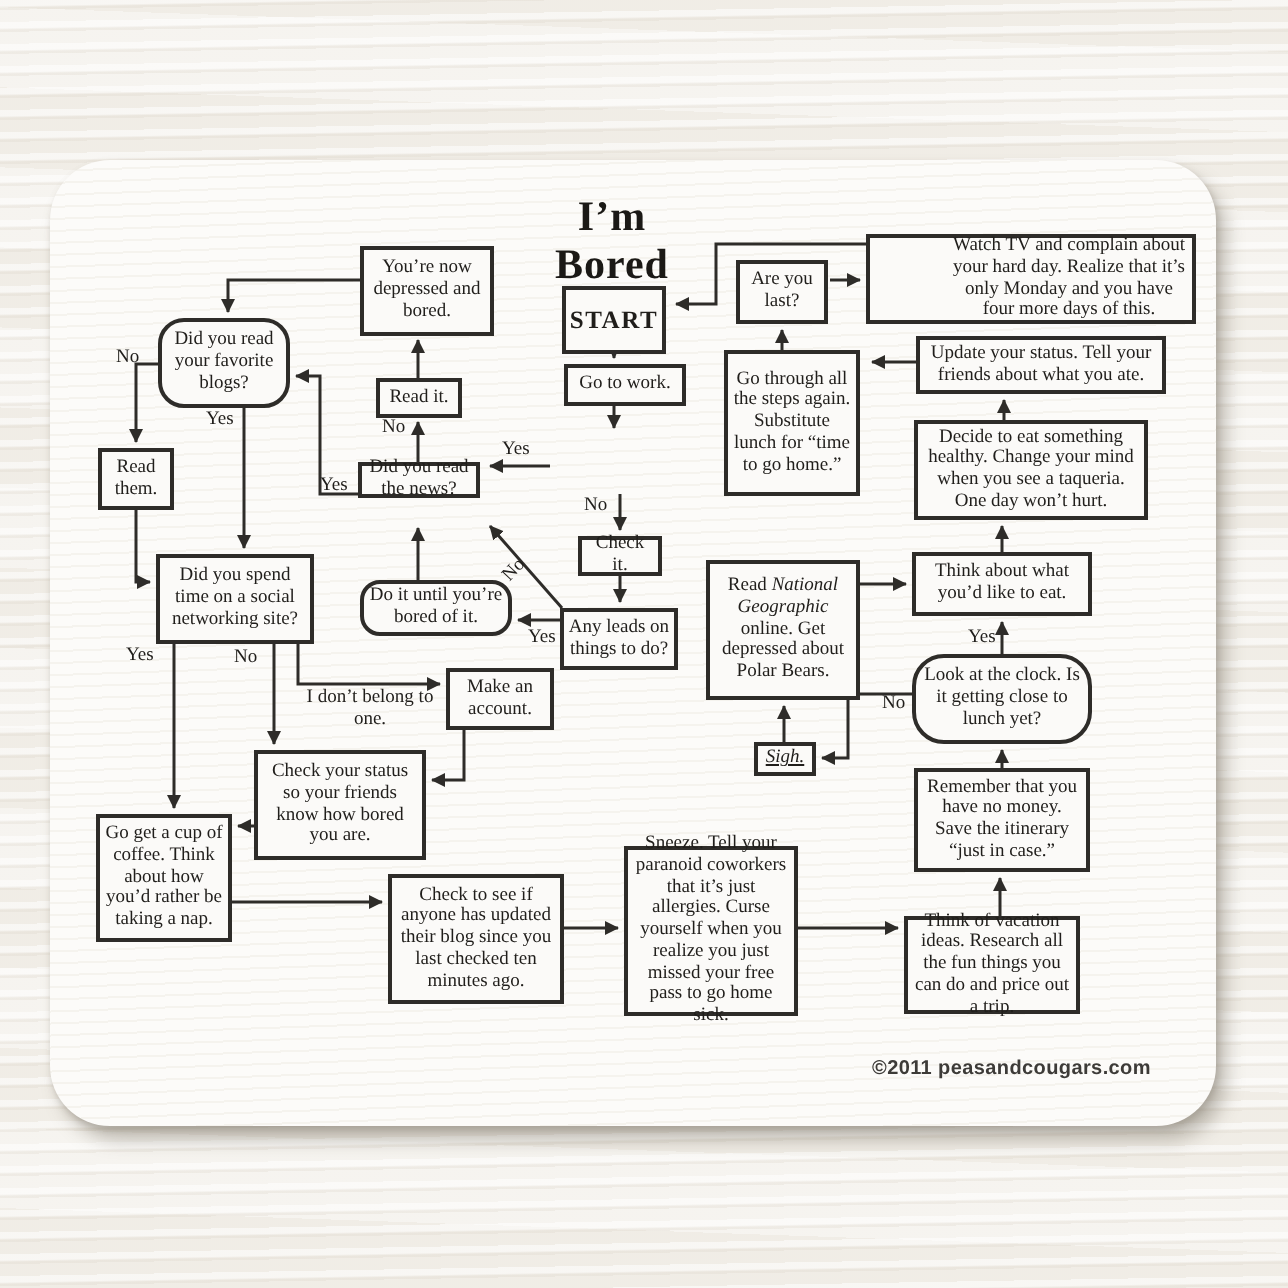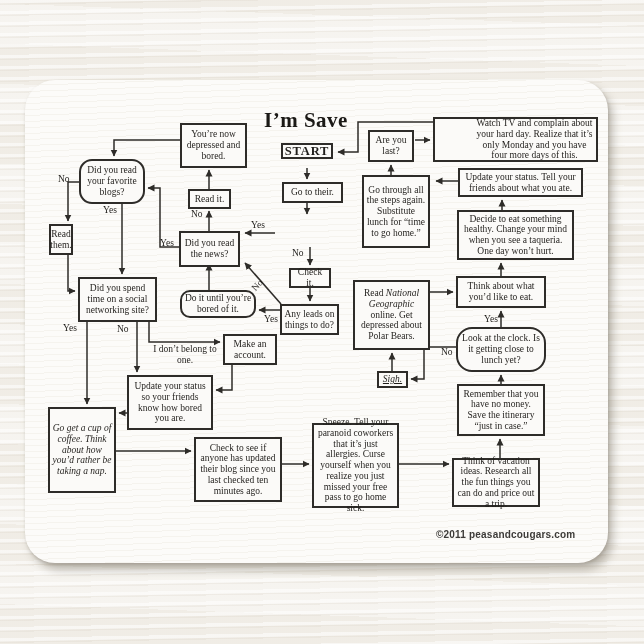--- a/index.html
+++ b/index.html
@@ -94,40 +94,40 @@
       <polyline points="458,181 436,181" marker-end="url(#ah)"></polyline>
       <polyline points="391,175 391,165" marker-end="url(#ah)"></polyline>
       <polyline points="415,140 430,140" marker-end="url(#ah)"></polyline>
       <polyline points="433,122 358,122 358,152 338,152" marker-end="url(#ah)"></polyline>
       <polyline points="456,347 424,347 424,379 411,379" marker-end="url(#ah)"></polyline>
       <polyline points="392,371 392,353" marker-end="url(#ah)"></polyline>
       <polyline points="430,292 453,292" marker-end="url(#ah)"></polyline>
     </g>
   </svg>
 
-  <div class="node plain title" style="left:256px;top:107px;width:100px;height:27px;">I’m Save</div>
+  <div class="node plain title" style="left:256px;top:107px;width:100px;height:27px;">I’m Bored</div>
   <div class="copyright">©2011 peasandcougars.com</div>
 
-  <div class="node" style="left:281px;top:143px;width:52px;height:16px;">
+  <div class="node" style="left:281px;top:143px;width:52px;height:34px;">
       <span class="start-text">START</span>
     </div>
-  <div class="node" style="left:282px;top:182px;width:61px;height:21px;">Go to their.</div>
+  <div class="node" style="left:282px;top:182px;width:61px;height:21px;">Go to work.</div>
   <div class="node" style="left:289px;top:268px;width:42px;height:20px;">Check it.</div>
   <div class="node" style="left:280px;top:304px;width:59px;height:31px;">Any leads on things to do?</div>
   <div class="node" style="left:180px;top:290px;width:76px;height:28px;border-radius:10px;">Do it until you’re bored of it.</div>
-  <div class="node" style="left:179px;top:231px;width:61px;height:36px;">Did you read the news?</div>
+  <div class="node" style="left:179px;top:231px;width:61px;height:18px;">Did you read the news?</div>
   <div class="node" style="left:188px;top:189px;width:43px;height:20px;">Read it.</div>
   <div class="node" style="left:180px;top:123px;width:67px;height:45px;">You’re now depressed and bored.</div>
   <div class="node" style="left:79px;top:159px;width:66px;height:45px;border-radius:13px;">Did you read your favorite blogs?</div>
-  <div class="node" style="left:49px;top:224px;width:24px;height:31px;">Read them.</div>
+  <div class="node" style="left:49px;top:224px;width:38px;height:31px;">Read them.</div>
   <div class="node" style="left:78px;top:277px;width:79px;height:45px;">Did you spend time on a social networking site?</div>
   <div class="node plain" style="left:150px;top:343px;width:70px;height:24px;">I don’t belong to one.</div>
   <div class="node" style="left:223px;top:334px;width:54px;height:31px;">Make an account.</div>
-  <div class="node" style="left:127px;top:375px;width:86px;height:55px;">Update your status so your friends know how bored you are.</div>
-  <div class="node" style="left:48px;top:407px;width:68px;height:86px;font-style:italic;">Go get a cup of coffee. Think about how you’d rather be taking a nap.</div>
+  <div class="node" style="left:127px;top:375px;width:86px;height:55px;">Check your status so your friends know how bored you are.</div>
+  <div class="node" style="left:48px;top:407px;width:68px;height:64px;">Go get a cup of coffee. Think about how you’d rather be taking a nap.</div>
   <div class="node" style="left:194px;top:437px;width:88px;height:65px;">Check to see if anyone has updated their blog since you last checked ten minutes ago.</div>
   <div class="node" style="left:312px;top:423px;width:87px;height:85px;">Sneeze. Tell your paranoid coworkers that it’s just allergies. Curse yourself when you realize you just missed your free pass to go home sick.</div>
   <div class="node" style="left:452px;top:458px;width:88px;height:49px;">Think of vacation ideas. Research all the fun things you can do and price out a trip.</div>
   <div class="node" style="left:457px;top:384px;width:88px;height:52px;">Remember that you have no money. Save the itinerary “just in case.”</div>
   <div class="node" style="left:456px;top:327px;width:90px;height:45px;border-radius:16px;">Look at the clock. Is it getting close to lunch yet?</div>
   <div class="node" style="left:456px;top:276px;width:90px;height:32px;">Think about what you’d like to eat.</div>
   <div class="node" style="left:353px;top:280px;width:77px;height:70px;">
     <span><span>Read </span><em>National Geographic</em><span> online. Get depressed about Polar Bears.</span></span>
   </div>
   <div class="node italic" style="left:377px;top:371px;width:31px;height:17px;">Sigh.</div>

